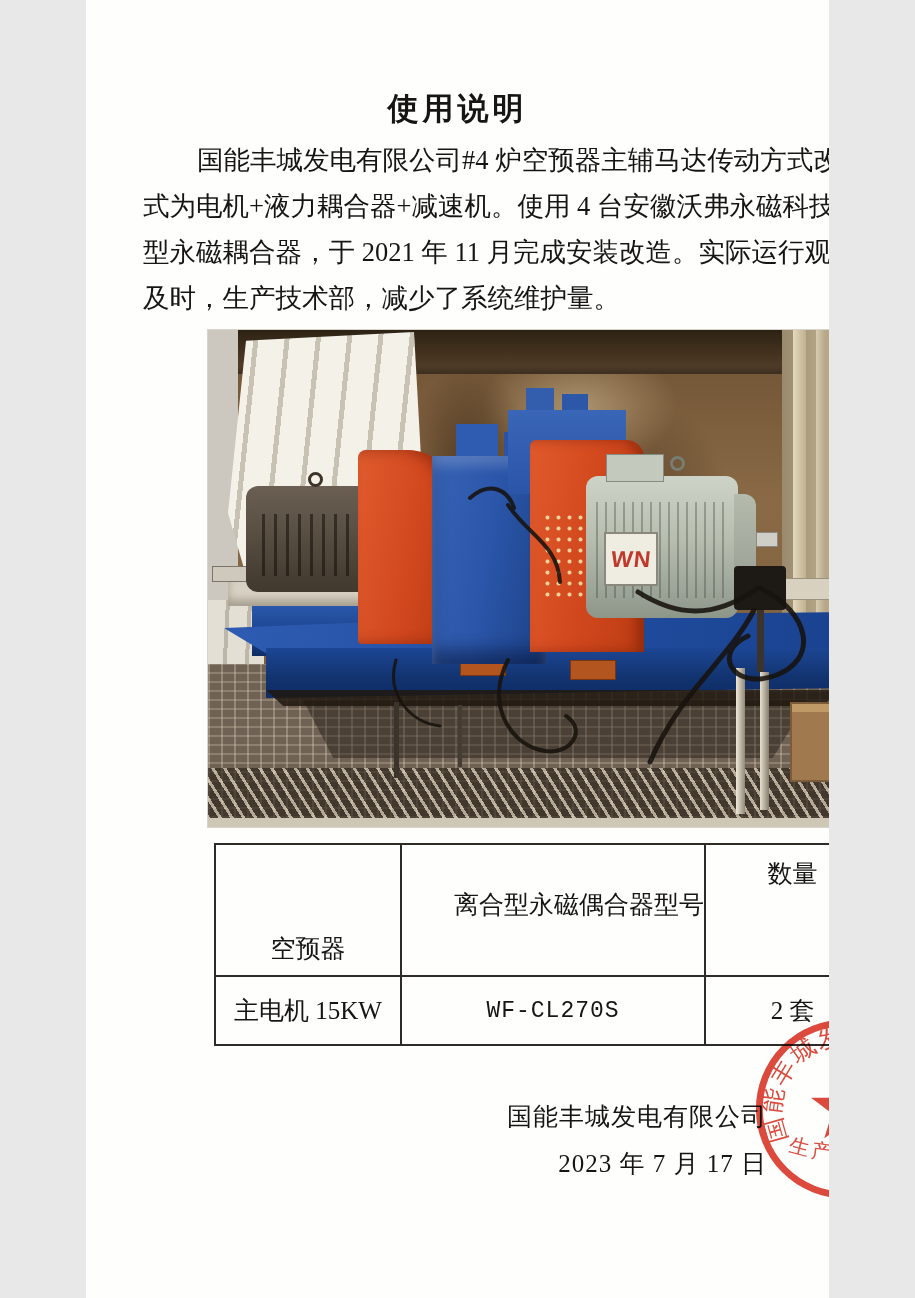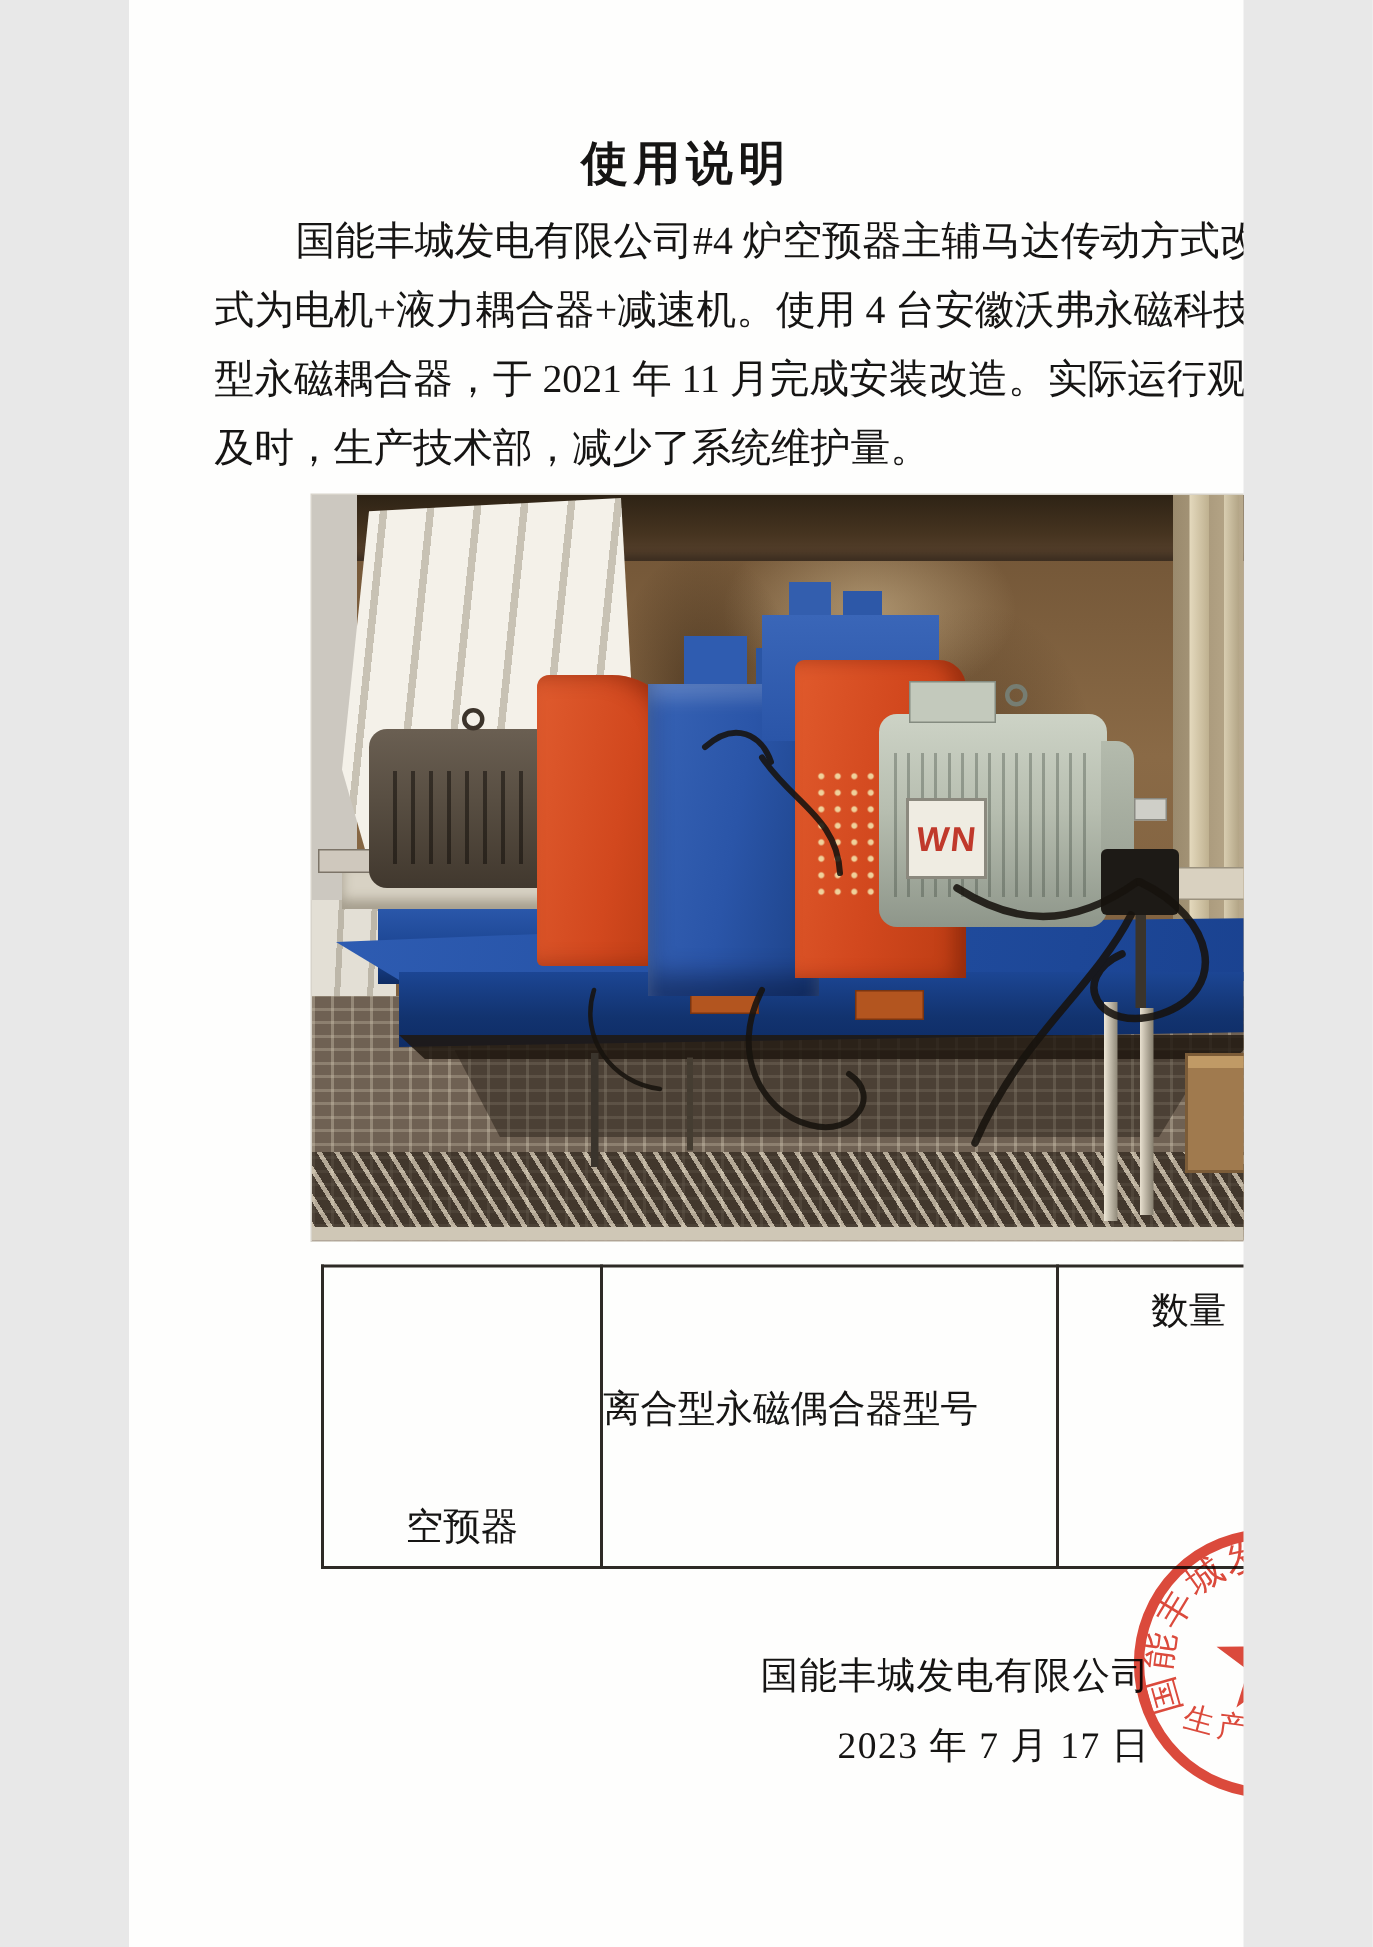--- a/index.html
+++ b/index.html
@@ -129,21 +129,21 @@
   .m-pole2 { left:552px; top:342px; width:9px; height:138px; background:linear-gradient(90deg,#e8e0cf,#857e6e); }
   .m-box { left:582px; top:372px; width:64px; height:80px; background:#a07a4e; border:2px solid #7c5c38;
     box-shadow:inset 0 8px 0 #c09a66; }
   .m-cables { left:0; top:0; width:652px; height:497px; }
 
   
   table.spec { position:absolute; left:128px; top:843px; width:665px; height:203px;
     border-collapse:collapse; table-layout:fixed; font-size:25px; }
   table.spec td, table.spec th { border:2px solid #2e2a26; font-weight:400; }
   table.spec .h1 { vertical-align:bottom; text-align:center; padding-bottom:10px; }
-  table.spec .h2 { vertical-align:middle; text-align:left; padding-bottom:12px; }
+  table.spec .h2 { vertical-align:middle; text-align:right; padding-bottom:12px; }
   table.spec .h3 { vertical-align:top; text-align:center; padding-top:12px; }
   table.spec td { text-align:center; vertical-align:middle; }
   .model { font-family:"Liberation Mono","DejaVu Sans Mono",monospace; font-size:23px; letter-spacing:1px; }
 
   
   .sig-company { position:absolute; top:1100px; right:62px; font-size:25px; letter-spacing:1px; }
   .sig-date { position:absolute; top:1147px; right:62px; font-size:25px; letter-spacing:1px; }
   .stamp { position:absolute; left:661px; top:1016px; width:197px; height:186px;
     mix-blend-mode:multiply; opacity:.92; }
   .stamp text { font-family:"Liberation Serif","DejaVu Serif",serif; fill:#d93a2b; }
@@ -238,20 +238,25 @@
         <col style="width:186px">
         <col style="width:304px">
         <col style="width:175px">
       </colgroup>
     <tbody>
         <tr style="height:100px">
       <th class="h1">空预器</th>
       <th class="h2">离合型永磁偶合器型号</th>
       <th class="h3">数量</th>
     </tr>
+    <tr style="height:52px">
+      <td>主电机 15KW</td>
+      <td class="model">WF-CL270S</td>
+      <td>2 套</td>
+    </tr>
   </tbody>
     </table>
 
   <div class="sig-company">国能丰城发电有限公司</div>
   <div class="sig-date">2023 年 7 月 17 日</div>
 
   <svg class="stamp" viewBox="0 0 200 190" xmlns="http://www.w3.org/2000/svg">
     <circle cx="100" cy="95" r="88" fill="none" stroke="#d93a2b" stroke-width="7"></circle>
     <polygon fill="#d93a2b" points="100,58 108.5,83.3 135.2,83.6 113.8,99.5 121.7,124.9 100,109.5 78.3,124.9 86.2,99.5 64.8,83.6 91.5,83.3"></polygon>
     <defs>

